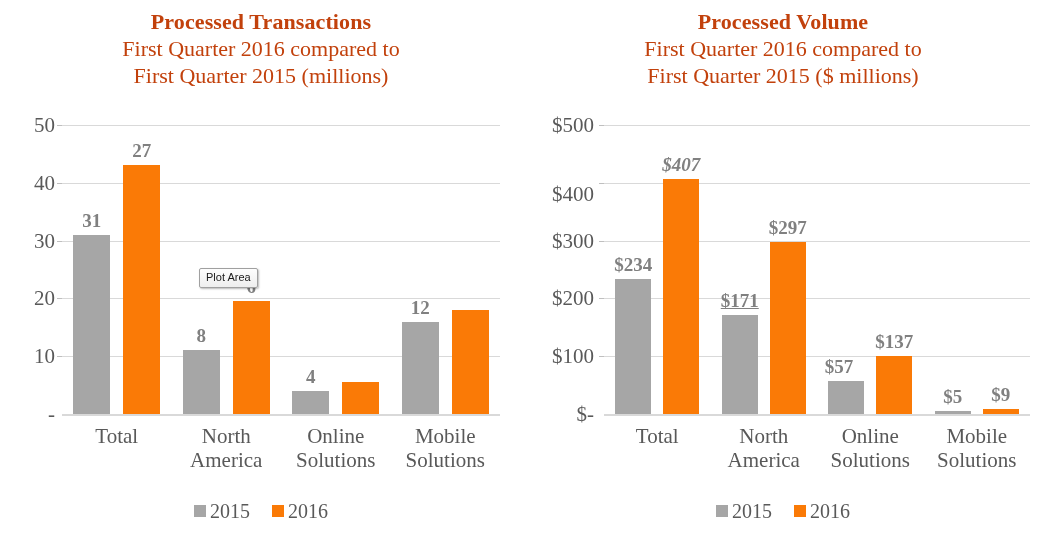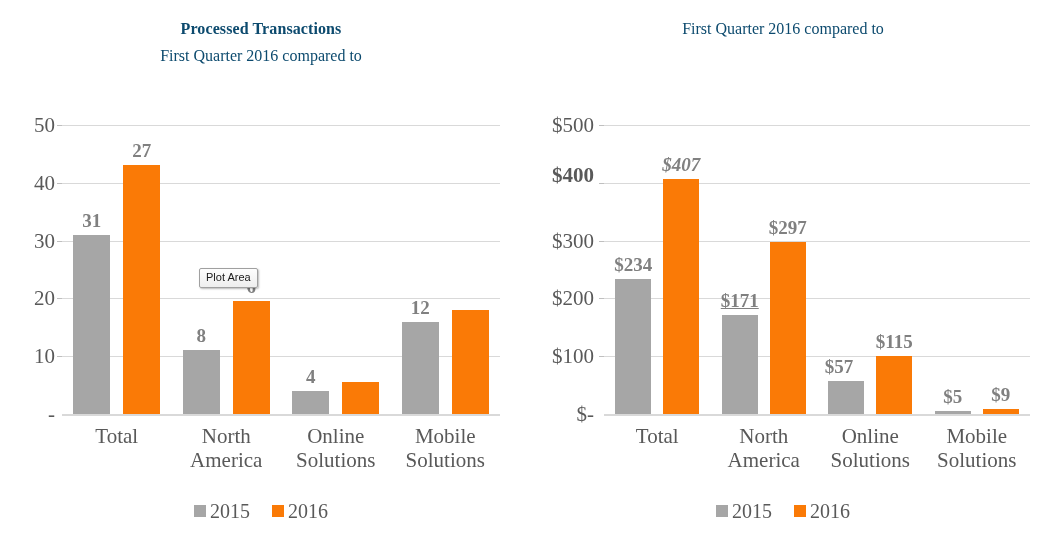--- a/index.html
+++ b/index.html
@@ -10,22 +10,22 @@
   }
   .page{position:relative;width:1044px;height:535px;}
 
   .panel{position:absolute;top:0;width:522px;height:535px;}
   .panel-left{left:0;}
   .panel-right{left:522px;}
 
   
   .title-block{
     position:absolute;left:0;right:0;top:8px;
-    text-align:center;color:#0c4a6e;
-    font-size:16px;line-height:27px;margin-top:7px;
+    text-align:center;color:#c2410c;
+    font-size:22px;line-height:27px;
   }
   .title-main{font-weight:bold;display:block;letter-spacing:.1px;}
   .title-sub{display:block;font-weight:normal;}
 
   
   .plot{position:absolute;left:0;top:0;width:522px;height:535px;}
 
   .gridline{
     position:absolute;height:1px;background:#d9d9d9;
   }
@@ -85,20 +85,21 @@
 </head>
 <body>
 
 <div class="page">
 
   <div class="panel panel-left">
 
     <div class="title-block">
       <span class="title-main">Processed Transactions</span>
       <span class="title-sub">First Quarter 2016 compared to</span>
+      <span class="title-sub">First Quarter 2015 (millions)</span>
     </div>
 
     <div class="plot" id="plot-left">
         <div class="axisline" style="left: 62px; top: 414px; width: 438px;"></div>
         <div class="ytick" style="right: 467px; top: 404px; width: 70px;">-</div>
         <div class="gridline" style="left: 62px; top: 356px; width: 438px;"></div>
         <div class="tickmark" style="left: 57px; top: 356px;"></div>
         <div class="ytick" style="right: 467px; top: 346px; width: 70px;">10</div>
         <div class="gridline" style="left: 62px; top: 298px; width: 438px;"></div>
         <div class="tickmark" style="left: 57px; top: 298px;"></div>
@@ -151,38 +152,40 @@
       <div class="legend-item">
         <span class="legend-swatch" style="background:#fa7a06"></span>
         <span class="legend-text">2016</span>
       </div>
     </div>
   </div>
 
   <div class="panel panel-right">
 
     <div class="title-block">
+      <span class="title-main">Processed Volume</span>
       <span class="title-sub">First Quarter 2016 compared to</span>
+      <span class="title-sub">First Quarter 2015 ($ millions)</span>
     </div>
 
     <div class="plot" id="plot-right">
         <div class="axisline" style="left: 82px; top: 414px; width: 426px;"></div>
         <div class="ytick" style="right: 450px; top: 404px; width: 70px;">$-</div>
         <div class="gridline" style="left: 82px; top: 356px; width: 426px;"></div>
         <div class="tickmark" style="left: 77px; top: 356px;"></div>
         <div class="ytick" style="right: 450px; top: 346px; width: 70px;">$100</div>
         <div class="gridline" style="left: 82px; top: 298px; width: 426px;"></div>
         <div class="tickmark" style="left: 77px; top: 298px;"></div>
         <div class="ytick" style="right: 450px; top: 288px; width: 70px;">$200</div>
         <div class="gridline" style="left: 82px; top: 241px; width: 426px;"></div>
         <div class="tickmark" style="left: 77px; top: 241px;"></div>
         <div class="ytick" style="right: 450px; top: 231px; width: 70px;">$300</div>
         <div class="gridline" style="left: 82px; top: 183px; width: 426px;"></div>
         <div class="tickmark" style="left: 77px; top: 183px;"></div>
-        <div class="ytick" style="right: 450px; top: 165px; width: 70px; font-weight: bold;">$400</div>
+        <div class="ytick" style="right: 450px; top: 184px; width: 70px;">$400</div>
         <div class="gridline" style="left: 82px; top: 125px; width: 426px;"></div>
         <div class="tickmark" style="left: 77px; top: 125px;"></div>
         <div class="ytick" style="right: 450px; top: 115px; width: 70px;">$500</div>
         <div class="bar bar-2015" style="left: 93.25px; top: 279px; width: 36px; height: 135px; position: absolute; bottom: auto;"></div>
         <div class="dlabel" style="left: 68.25px; width: 86px; top: 255px;">$234</div>
         <div class="bar bar-2016" style="left: 141.25px; top: 179px; width: 36px; height: 235px; position: absolute; bottom: auto;"></div>
         <div class="dlabel" style="left: 116.25px; width: 86px; top: 155px; font-style: italic;">$407</div>
         <div class="catlabel" style="left: 82px; width: 106.5px; top: 424px;">
           <div>Total</div>
         </div>
@@ -190,21 +193,21 @@
         <div class="dlabel" style="left: 174.75px; width: 86px; top: 291px; text-decoration: underline;">$171</div>
         <div class="bar bar-2016" style="left: 247.75px; top: 242px; width: 36px; height: 172px; position: absolute; bottom: auto;"></div>
         <div class="dlabel" style="left: 222.75px; width: 86px; top: 218px;">$297</div>
         <div class="catlabel" style="left: 188.5px; width: 106.5px; top: 424px;">
           <div>North</div>
           <div>America</div>
         </div>
         <div class="bar bar-2015" style="left: 306.25px; top: 381px; width: 36px; height: 33px; position: absolute; bottom: auto;"></div>
         <div class="dlabel" style="left: 274px; width: 86px; top: 357px;">$57</div>
         <div class="bar bar-2016" style="left: 354.25px; top: 356px; width: 36px; height: 58px; position: absolute; bottom: auto;"></div>
-        <div class="dlabel" style="left: 329.25px; width: 86px; top: 332px;">$115</div>
+        <div class="dlabel" style="left: 329.25px; width: 86px; top: 332px;">$137</div>
         <div class="catlabel" style="left: 295px; width: 106.5px; top: 424px;">
           <div>Online</div>
           <div>Solutions</div>
         </div>
         <div class="bar bar-2015" style="left: 412.75px; top: 411px; width: 36px; height: 3px; position: absolute; bottom: auto;"></div>
         <div class="dlabel" style="left: 387.75px; width: 86px; top: 387px;">$5</div>
         <div class="bar bar-2016" style="left: 460.75px; top: 409px; width: 36px; height: 5px; position: absolute; bottom: auto;"></div>
         <div class="dlabel" style="left: 435.75px; width: 86px; top: 385px;">$9</div>
         <div class="catlabel" style="left: 401.5px; width: 106.5px; top: 424px;">
           <div>Mobile</div>

